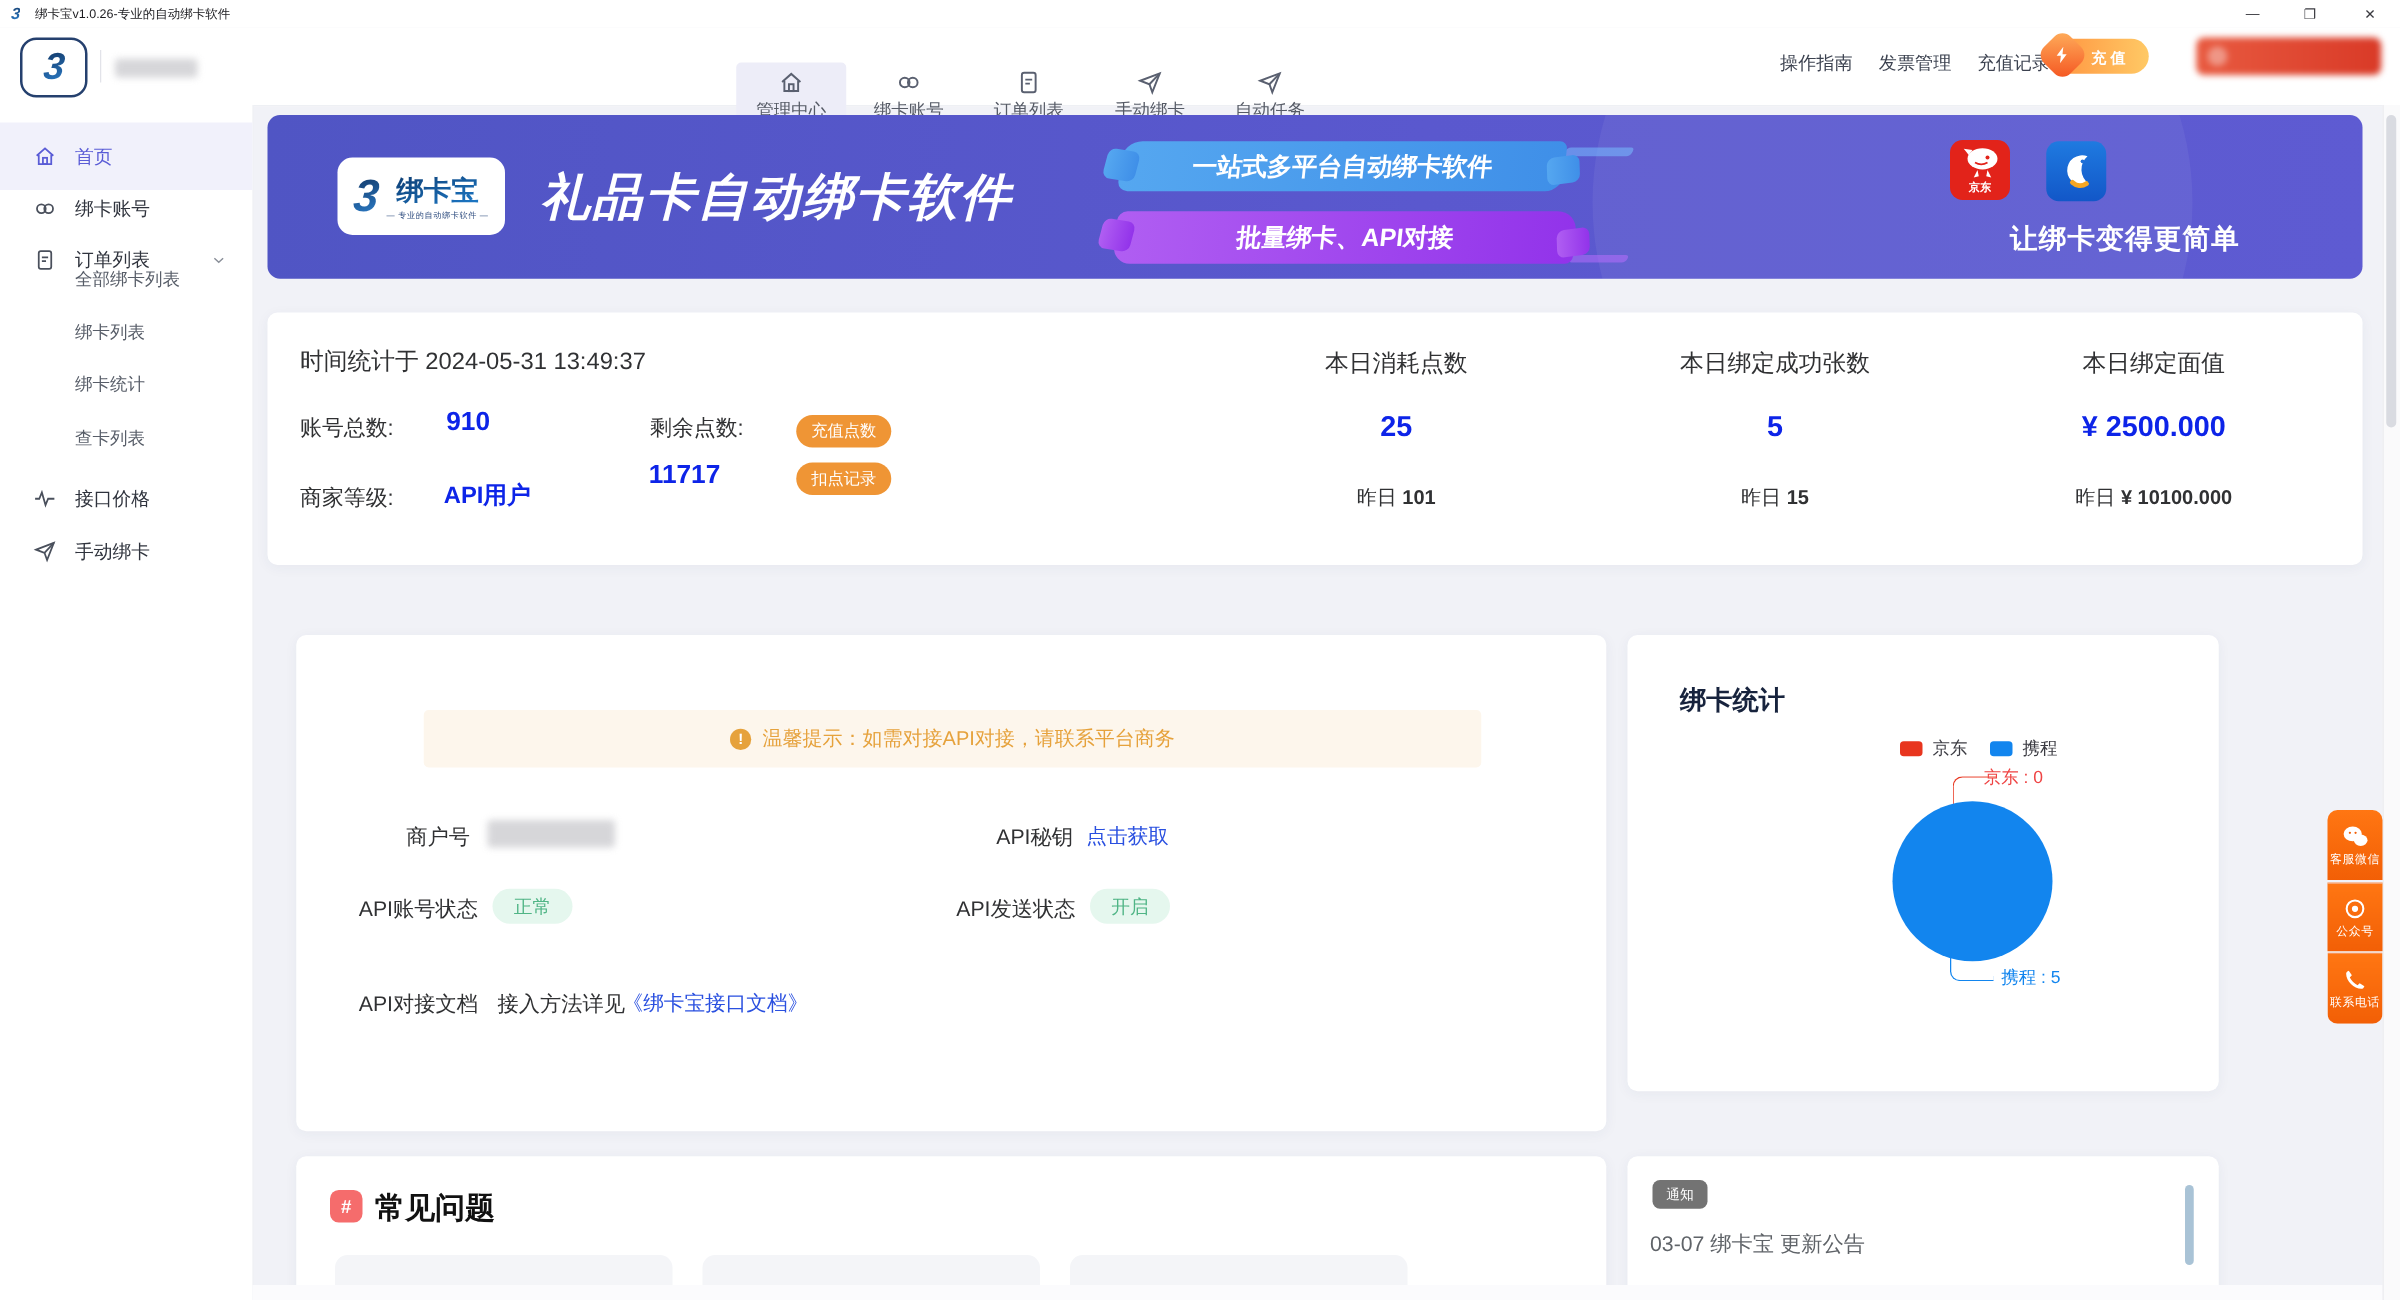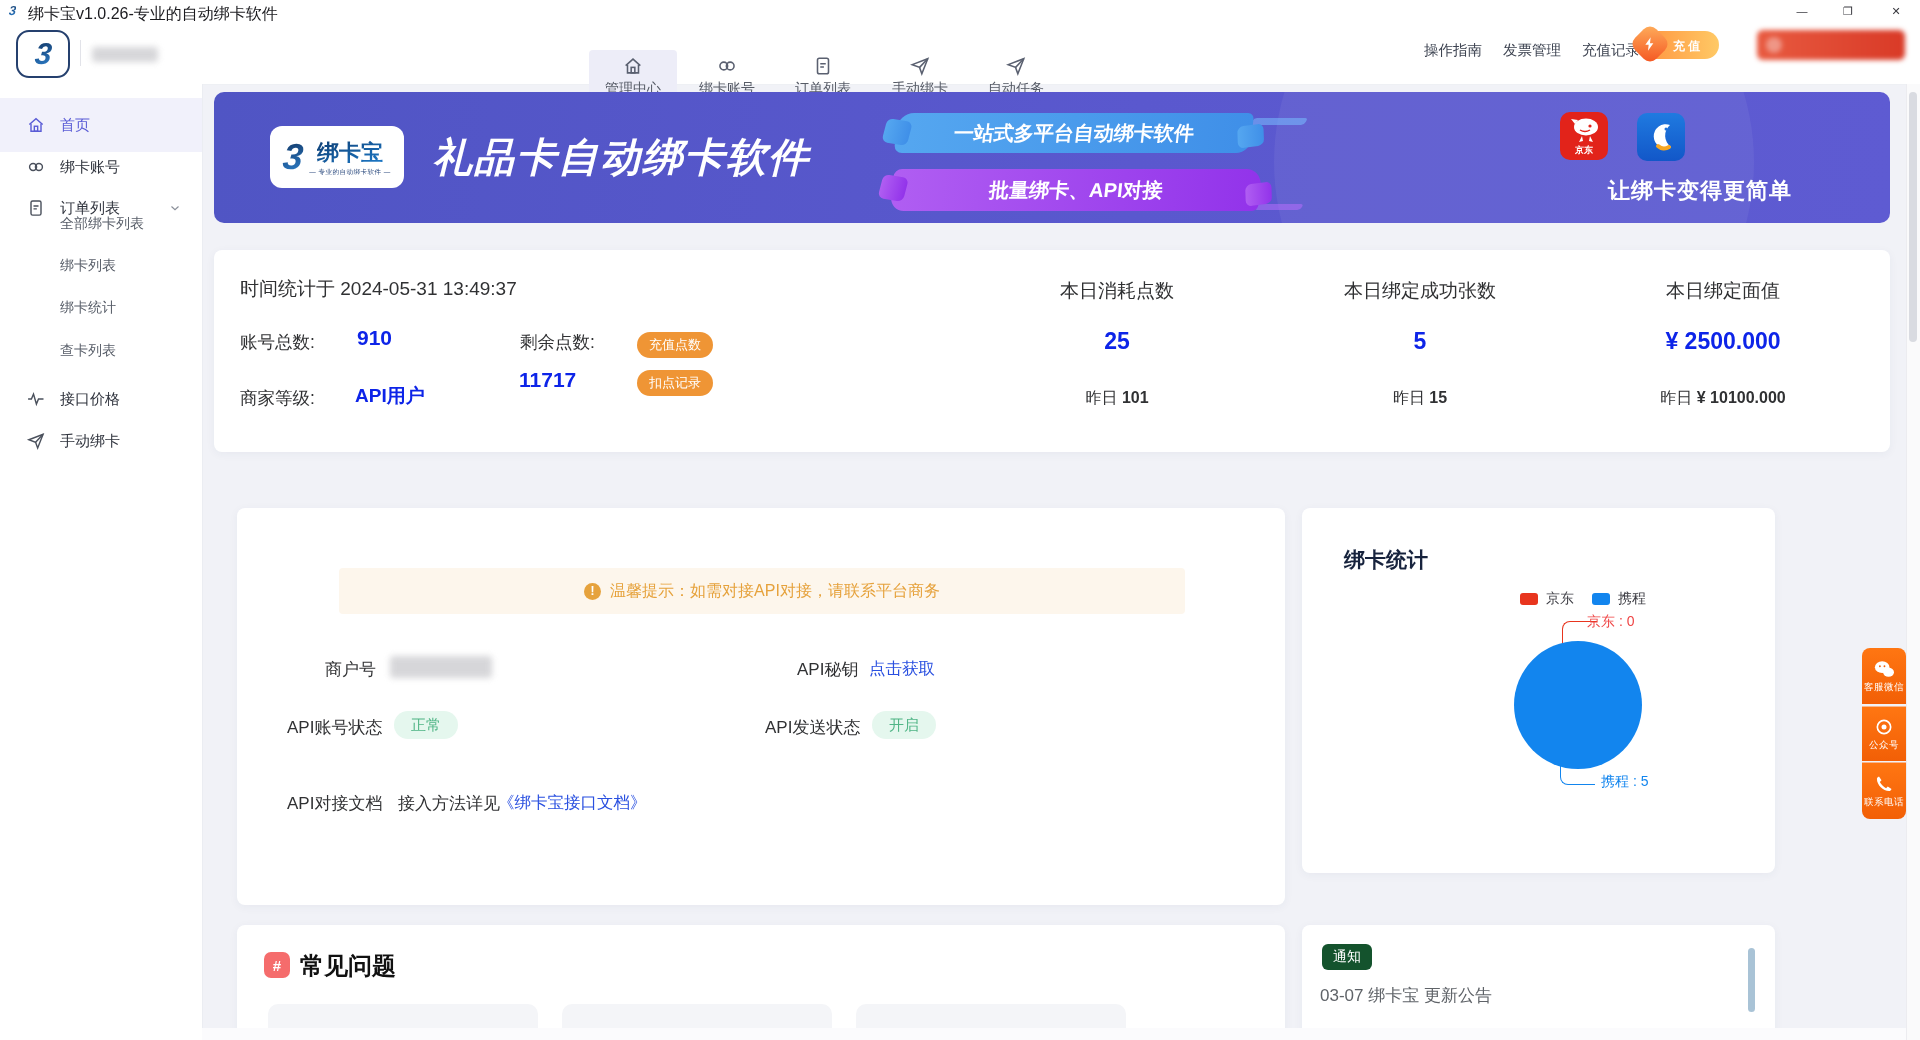--- a/index.html
+++ b/index.html
@@ -2,21 +2,21 @@
 <html><head>
 <meta charset="utf-8">
 <style>
   html,body{margin:0;padding:0;background:#e9eaee;font-family:"Liberation Sans","DejaVu Sans",sans-serif;}
   #app{position:relative;width:1920px;height:1040px;background:#f1f2f7;overflow:hidden;}
   .abs{position:absolute;}
   .flex{display:flex;align-items:center;}
   .card{position:absolute;background:#fff;border-radius:8px;box-shadow:0 2px 10px rgba(40,50,90,.05);}
   
   #titlebar{position:absolute;left:0;top:0;width:1920px;height:22px;background:#fff;}
-  #titlebar .t-title{font-size:16px;color:#1b1b1f;}
+  #titlebar .t-title{font-size:10px;color:#1b1b1f;}
   .winbtn{position:absolute;top:0;height:22px;display:flex;align-items:center;justify-content:center;color:#3a3a40;font-size:11px;cursor:default;}
   
   #header{position:absolute;left:0;top:22px;width:1920px;height:62px;background:#fff;border-bottom:1px solid #eef0f4;}
   .brandbox{display:flex;align-items:center;justify-content:center;border:2.5px solid #25406e;border-radius:13px;background:#fff;}
   .glyph3{font-style:italic;font-weight:900;background:linear-gradient(160deg,#10315c,#2f86d6);-webkit-background-clip:text;background-clip:text;color:transparent;transform:skewX(-6deg);}
   .navitem{position:absolute;top:28px;width:88px;height:52px;display:flex;flex-direction:column;align-items:center;justify-content:center;gap:3px;border-radius:4px;cursor:pointer;}
   .navitem.active{background:#ededf8;}
   .navitem .lbl{font-size:14px;color:#565b66;}
   .navitem svg{stroke:#5a6070;}
   .hlink{font-size:14.5px;color:#3c4250;cursor:pointer;}
@@ -313,21 +313,21 @@
 
   <div class="card" style="left:237px;top:925px;width:1048px;height:130px;">
     <span class="abs" style="left:27px;top:27px;width:26px;height:26px;border-radius:7px;background:#f56c6c;color:#fff;font-size:15px;font-weight:800;display:flex;align-items:center;justify-content:center;">#</span>
     <span class="abs" style="left:63px;top:25px;font-size:24px;font-weight:900;color:#111;">常见问题</span>
     <div class="abs" style="left:31px;top:79px;width:270px;height:40px;background:#f4f5f8;border-radius:10px;"></div>
     <div class="abs" style="left:325px;top:79px;width:270px;height:40px;background:#f4f5f8;border-radius:10px;"></div>
     <div class="abs" style="left:619px;top:79px;width:270px;height:40px;background:#f4f5f8;border-radius:10px;"></div>
   </div>
 
   <div class="card" style="left:1302px;top:925px;width:473px;height:130px;overflow:hidden;">
-    <span class="abs" style="left:20px;top:19px;padding:4px 11px;background:#14532d;border-radius:6px;color:#fff;font-size:14px;">通知</span>
+    <span class="abs" style="left:20px;top:19px;padding:4px 11px;background:#737373;border-radius:6px;color:#fff;font-size:11px;">通知</span>
     <span class="abs" style="left:18px;top:59px;font-size:17px;color:#5f6368;">03-07 绑卡宝 更新公告</span>
     <span class="abs" style="left:18px;top:101px;font-size:17px;color:#8d939c;">03-04 绑卡宝 更新公告</span>
     <div class="abs" style="left:446px;top:23px;width:7px;height:64px;background:#a9c3d6;border-radius:4px;"></div>
   </div>
 
   <div class="abs" style="left:202px;top:1028px;width:1718px;height:12px;background:#fbfbfd;"></div>
 
   <div class="abs" style="left:1906px;top:84px;width:14px;height:956px;background:#fafafb;border-left:1px solid #ececf0;"></div>
   <div class="abs" style="left:1909px;top:92px;width:8px;height:250px;background:#d9dbe1;border-radius:4px;"></div>
 

